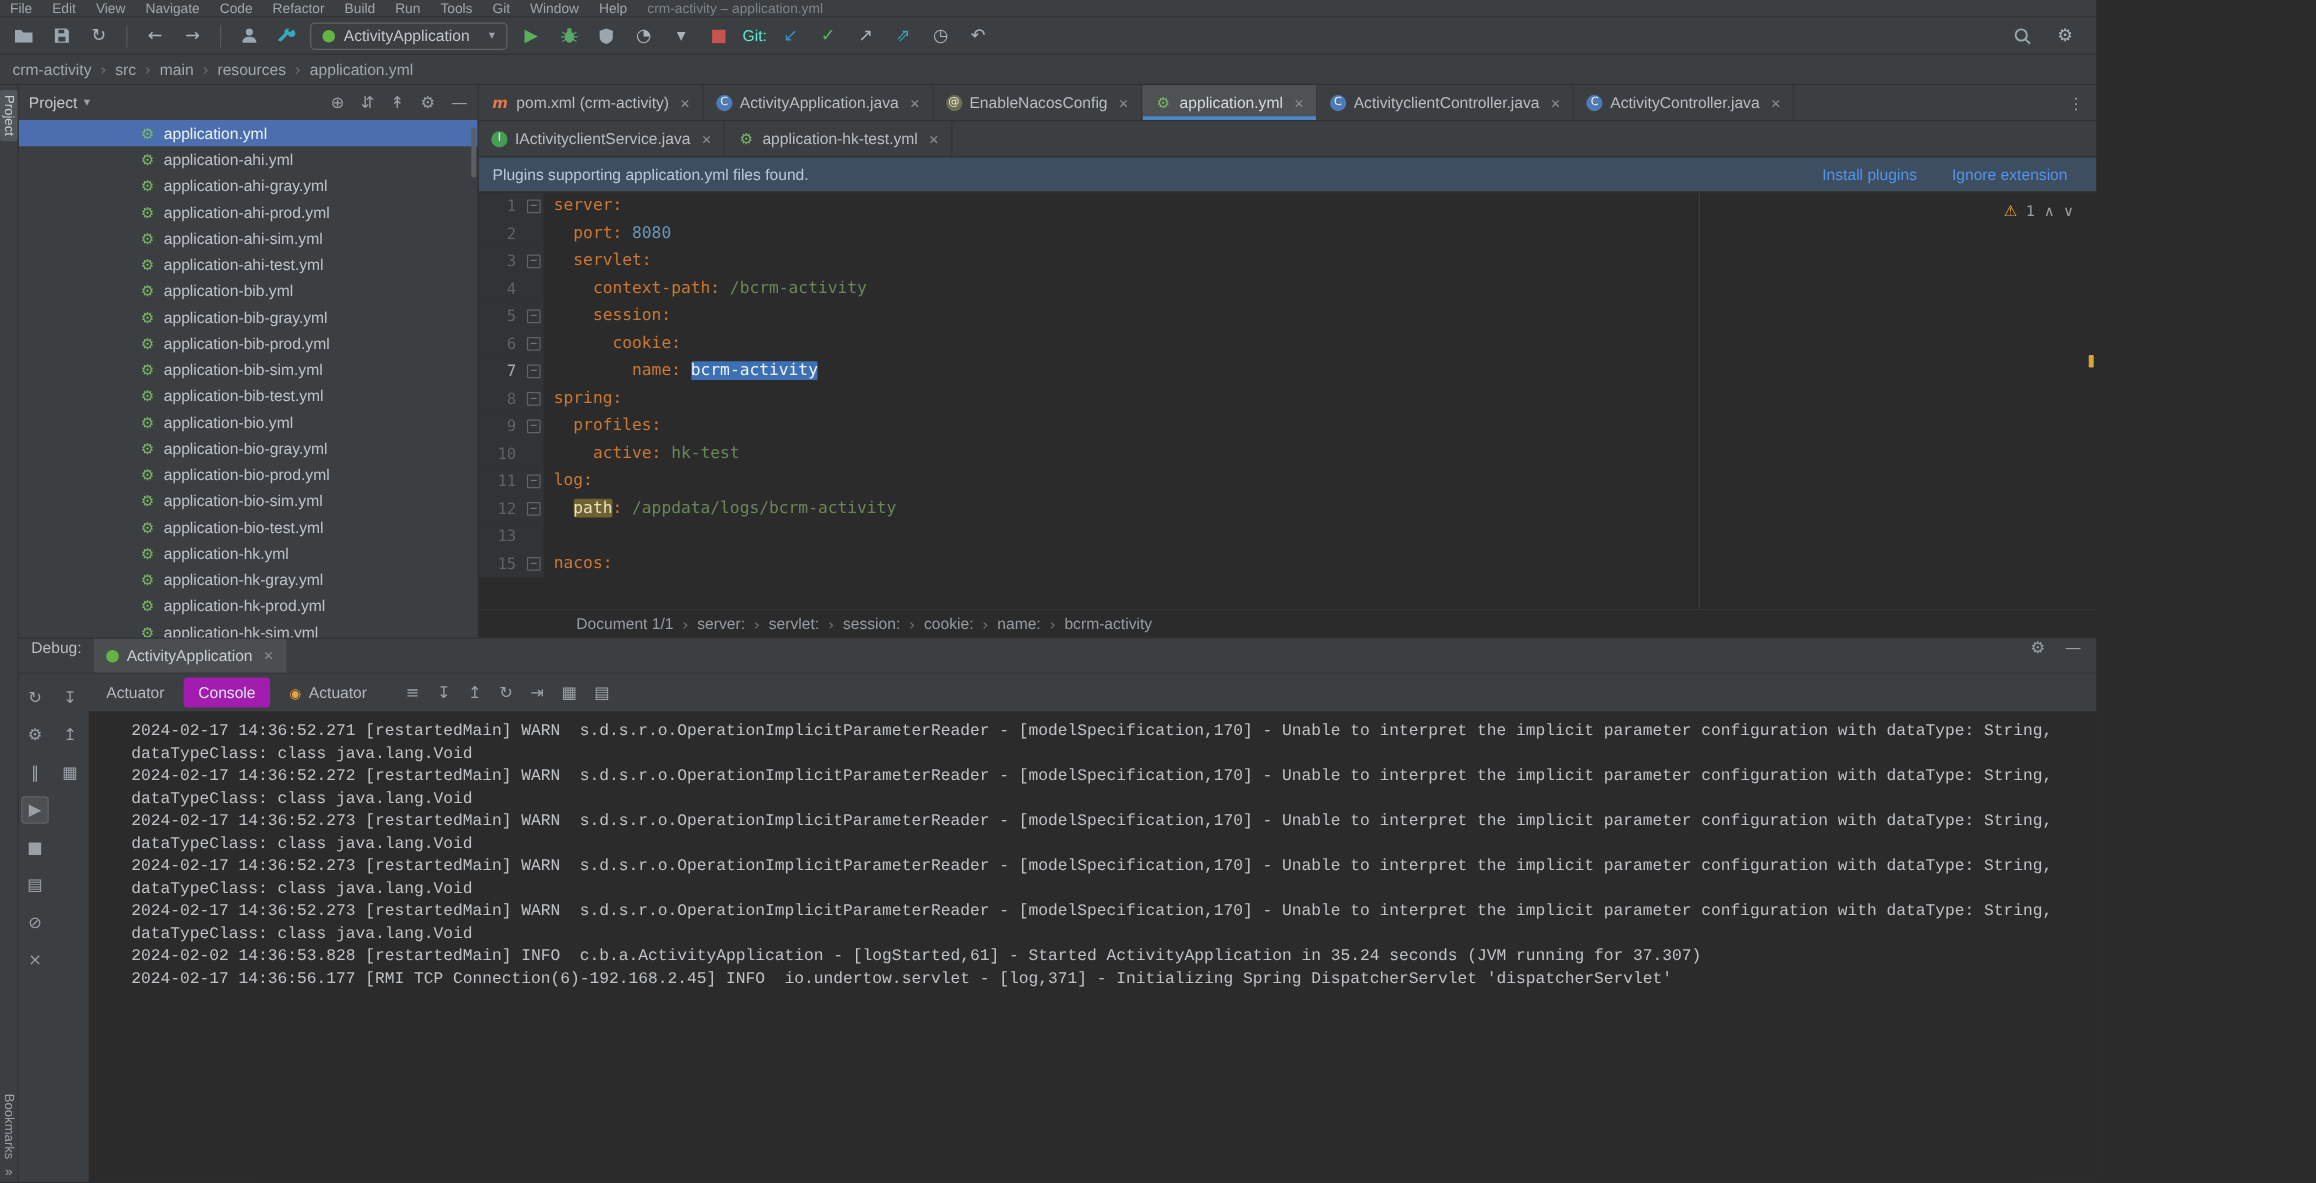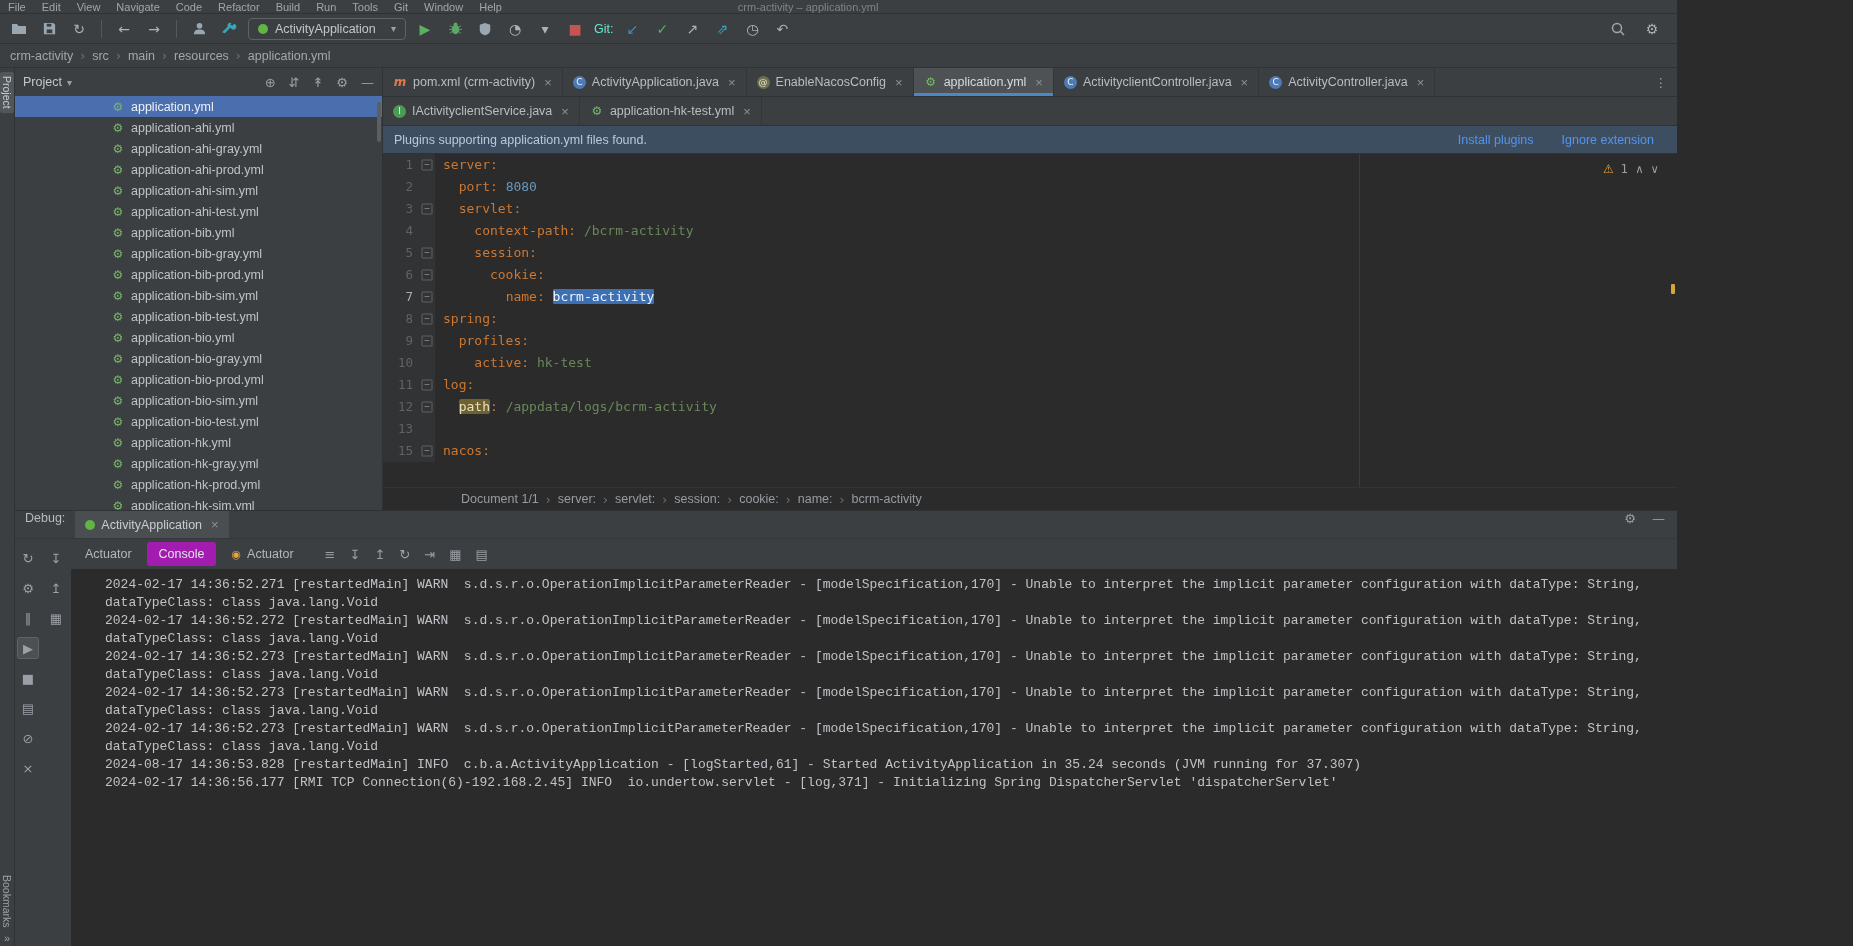--- a/index.html
+++ b/index.html
@@ -4,21 +4,21 @@
 <style>
   *{box-sizing:border-box;margin:0;padding:0}
   html,body{width:1853px;height:946px;overflow:hidden;background:#2b2b2b;
     font-family:"Liberation Sans",sans-serif;font-size:12.5px;color:#bbbbbb}
   .app{width:1677px;height:946px;display:flex;flex-direction:column}
 
   
   .menubar{height:14px;background:#3c3f41;border-bottom:1px solid #2f3234;display:flex;align-items:center;
     gap:16px;padding:0 8px;font-size:11px;color:#9fa6ab;overflow:hidden;flex:none}
   .menu-item{white-space:nowrap}
-  .window-title{margin-left:220px;color:#7d848a}
+  .window-title{color:#7d848a}
 
   
   .toolbar{height:30px;background:#3c3f41;border-bottom:1px solid #2f3234;display:flex;align-items:center;
     padding:0 8px;gap:8px;flex:none}
   .tbicon{width:22px;height:22px;display:flex;align-items:center;justify-content:center;color:#aab3ba;
     font-size:14px;font-family:"DejaVu Sans",sans-serif;border-radius:3px;flex:none}
   .tbicon svg{display:block}
   .green{color:#5caf5f}.red{color:#c75450}.blue{color:#3b92c9}.teal{color:#3aa6b9}
   .sep{width:1px;height:18px;background:#55585a;margin:0 3px;flex:none}
   .runcombo{display:flex;align-items:center;gap:7px;border:1px solid #5e6365;border-radius:4px;height:22px;
@@ -493,21 +493,21 @@
                 <span>▦</span>
                 <span>▤</span>
               </span>
             </div>
             <div class="console">
                 <div class="console-line">2024-02-17 14:36:52.271 [restartedMain] WARN  s.d.s.r.o.OperationImplicitParameterReader - [modelSpecification,170] - Unable to interpret the implicit parameter configuration with dataType: String, dataTypeClass: class java.lang.Void</div>
                 <div class="console-line">2024-02-17 14:36:52.272 [restartedMain] WARN  s.d.s.r.o.OperationImplicitParameterReader - [modelSpecification,170] - Unable to interpret the implicit parameter configuration with dataType: String, dataTypeClass: class java.lang.Void</div>
                 <div class="console-line">2024-02-17 14:36:52.273 [restartedMain] WARN  s.d.s.r.o.OperationImplicitParameterReader - [modelSpecification,170] - Unable to interpret the implicit parameter configuration with dataType: String, dataTypeClass: class java.lang.Void</div>
                 <div class="console-line">2024-02-17 14:36:52.273 [restartedMain] WARN  s.d.s.r.o.OperationImplicitParameterReader - [modelSpecification,170] - Unable to interpret the implicit parameter configuration with dataType: String, dataTypeClass: class java.lang.Void</div>
                 <div class="console-line">2024-02-17 14:36:52.273 [restartedMain] WARN  s.d.s.r.o.OperationImplicitParameterReader - [modelSpecification,170] - Unable to interpret the implicit parameter configuration with dataType: String, dataTypeClass: class java.lang.Void</div>
-                <div class="console-line">2024-08-17 14:36:53.828 [restartedMain] INFO  c.b.a.ActivityApplication - [logStarted,61] - Started ActivityApplication in 35.24 seconds (JVM running for 37.307)</div>
+                <div class="console-line">2024-02-02 14:36:53.828 [restartedMain] INFO  c.b.a.ActivityApplication - [logStarted,61] - Started ActivityApplication in 35.24 seconds (JVM running for 37.307)</div>
                 <div class="console-line">2024-02-17 14:36:56.177 [RMI TCP Connection(6)-192.168.2.45] INFO  io.undertow.servlet - [log,371] - Initializing Spring DispatcherServlet 'dispatcherServlet'</div>
               </div>
           </div>
         </div>
       </div>
     </div>
   </div>
 </div>
 
 </body></html>

